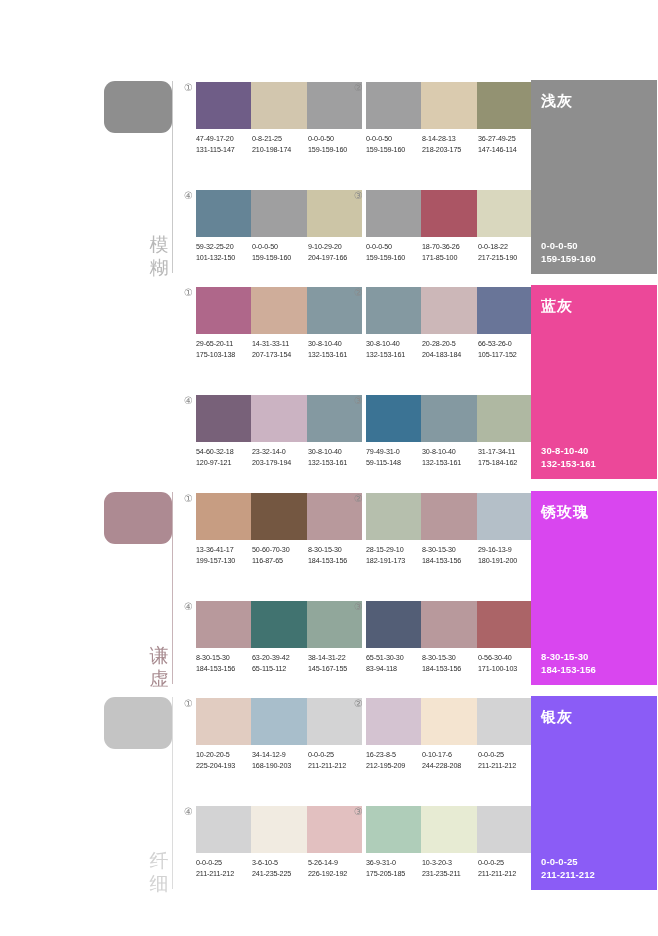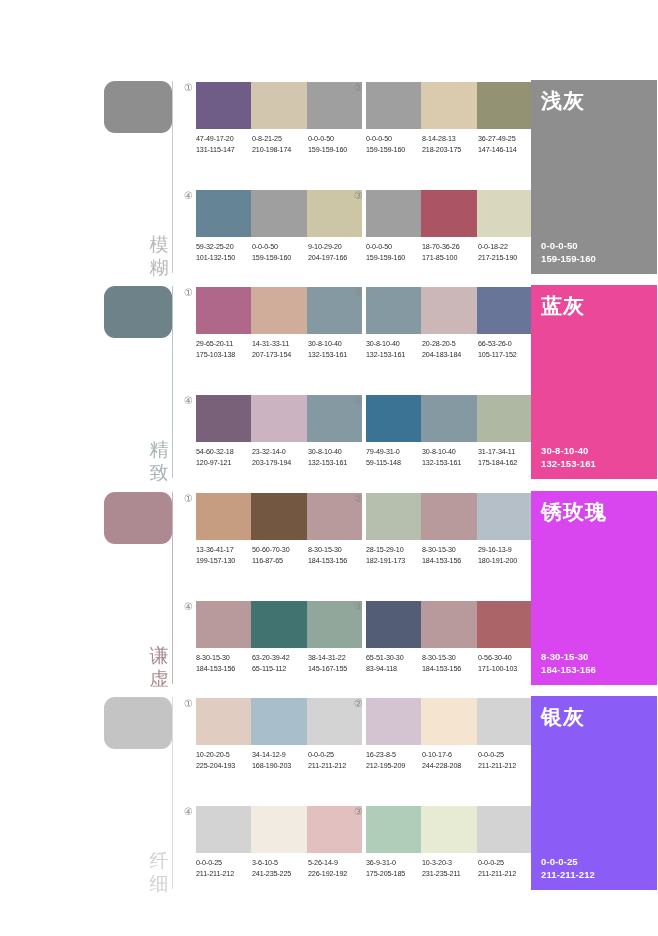--- a/index.html
+++ b/index.html
@@ -128,21 +128,21 @@
     left: 531px;
     top: 2px;
     width: 126px;
     height: 194px;
     color: #ffffff;
   }
   .bigcard .cardtitle {
     position: absolute;
     left: 10px;
     top: 8px;
-    font-size: 21px;
+    font-size: 15px;
     line-height: 26px;
     font-weight: bold;
     letter-spacing: 1px;
     font-family: "DejaVu Sans", "Liberation Sans", sans-serif;
   }
   .bigcard .cardcodes {
     position: absolute;
     left: 10px;
     bottom: 9px;
     font-size: 9.5px;
@@ -253,25 +253,20 @@
       </div>
       <div class="bigcard" style="background: rgb(142, 142, 142);">
         <div class="cardtitle">浅灰</div>
         <div class="cardcodes">
           <span>0-0-0-50</span>
           <span>159-159-160</span>
         </div>
       </div>
     </div>
     <div class="section" style="top: 283px;">
-      <div class="leftcol">
-        <div class="tab-chip" style="background: rgb(109, 130, 137);"></div>
-        <div class="vrule" style="background: rgb(185, 198, 200);"></div>
-        <div class="vlabel" style="color: rgb(169, 179, 181);">精致</div>
-      </div>
       <div class="pgroup" style="left: 196px; top: 4px;">
         <div class="num">①</div>
         <div class="swatches">
           <div class="sw" style="background: rgb(175, 103, 138);"></div>
           <div class="sw" style="background: rgb(207, 173, 154);"></div>
           <div class="sw" style="background: rgb(132, 153, 161);"></div>
         </div>
         <div class="codes">
           <div class="codecell">
             <span class="cmyk">29-65-20-11</span>

